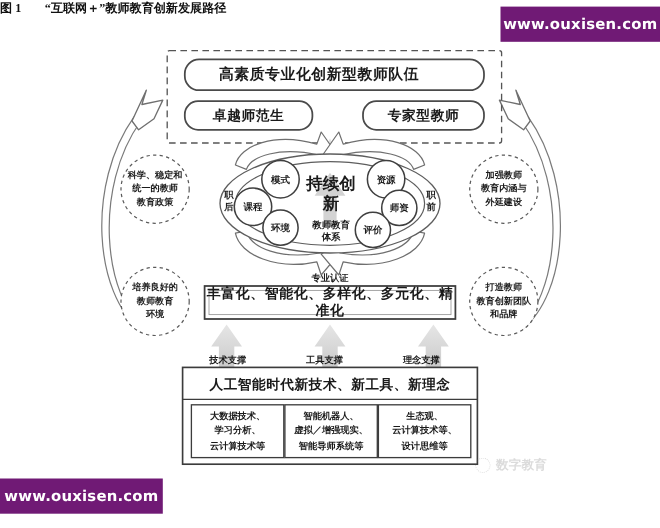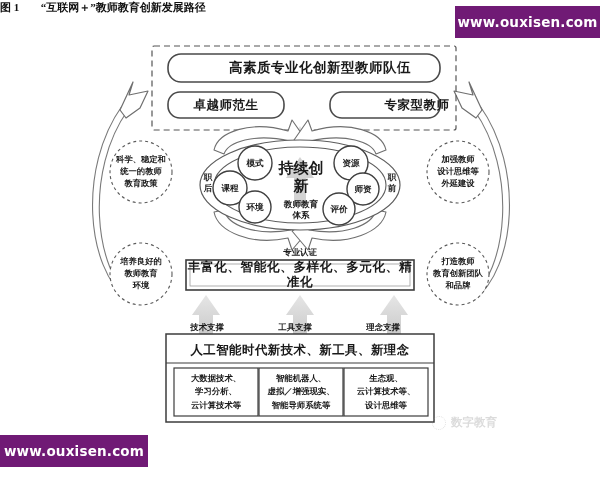--- a/index.html
+++ b/index.html
@@ -9,26 +9,26 @@
   }
   #figure{position:absolute;left:0;top:0;width:600px;height:480px;}
   .svgroot{position:absolute;left:0;top:0;width:600px;height:480px;}
 
   
   .tx{position:absolute;text-align:center;line-height:1.18;color:#1a1a1a;
       font-family:"Liberation Serif","DejaVu Serif",serif;font-weight:bold;
       white-space:pre-line;}
 
   
-  .topbox1{left:184px;top:54px;width:272px;height:28px;
+  .topbox1{left:154px;top:54px;width:272px;height:28px;
            display:flex;align-items:center;justify-content:center;font-size:13.5px;letter-spacing:.5px;}
   .topbox2{left:168px;top:92px;width:116px;height:26px;
            display:flex;align-items:center;justify-content:center;font-size:12.5px;letter-spacing:.5px;}
   .topbox3{left:330px;top:92px;width:110px;height:26px;
-           display:flex;align-items:center;justify-content:center;font-size:12.5px;letter-spacing:.5px;padding-left:32px;}
+           display:flex;align-items:center;justify-content:center;font-size:12.5px;letter-spacing:.5px;}
 
   
   .bub{width:74px;font-size:8.3px;line-height:1.45;display:flex;align-items:center;
        justify-content:center;height:52px;font-weight:bold;}
   .bub-tl{left:104px;top:146px;}
   .bub-bl{left:104px;top:248px;}
   .bub-tr{left:421px;top:146px;}
   .bub-br{left:421px;top:248px;}
 
   
@@ -178,21 +178,21 @@
   <div class="tx topbox2">卓越师范生</div>
   <div class="tx topbox3">专家型教师</div>
 
   <div class="tx bub bub-tl">科学、稳定和
 统一的教师
 教育政策</div>
   <div class="tx bub bub-bl">培养良好的
 教师教育
 环境</div>
   <div class="tx bub bub-tr">加强教师
-设计思维等
+教育内涵与
 外延建设</div>
   <div class="tx bub bub-br">打造教师
 教育创新团队
 和品牌</div>
 
   <div class="tx oval-side side-l">职后</div>
   <div class="tx oval-side side-r">职前</div>
 
   <div class="tx ctr-top">持续创新</div>
   <div class="tx ctr-bot">教师教育

